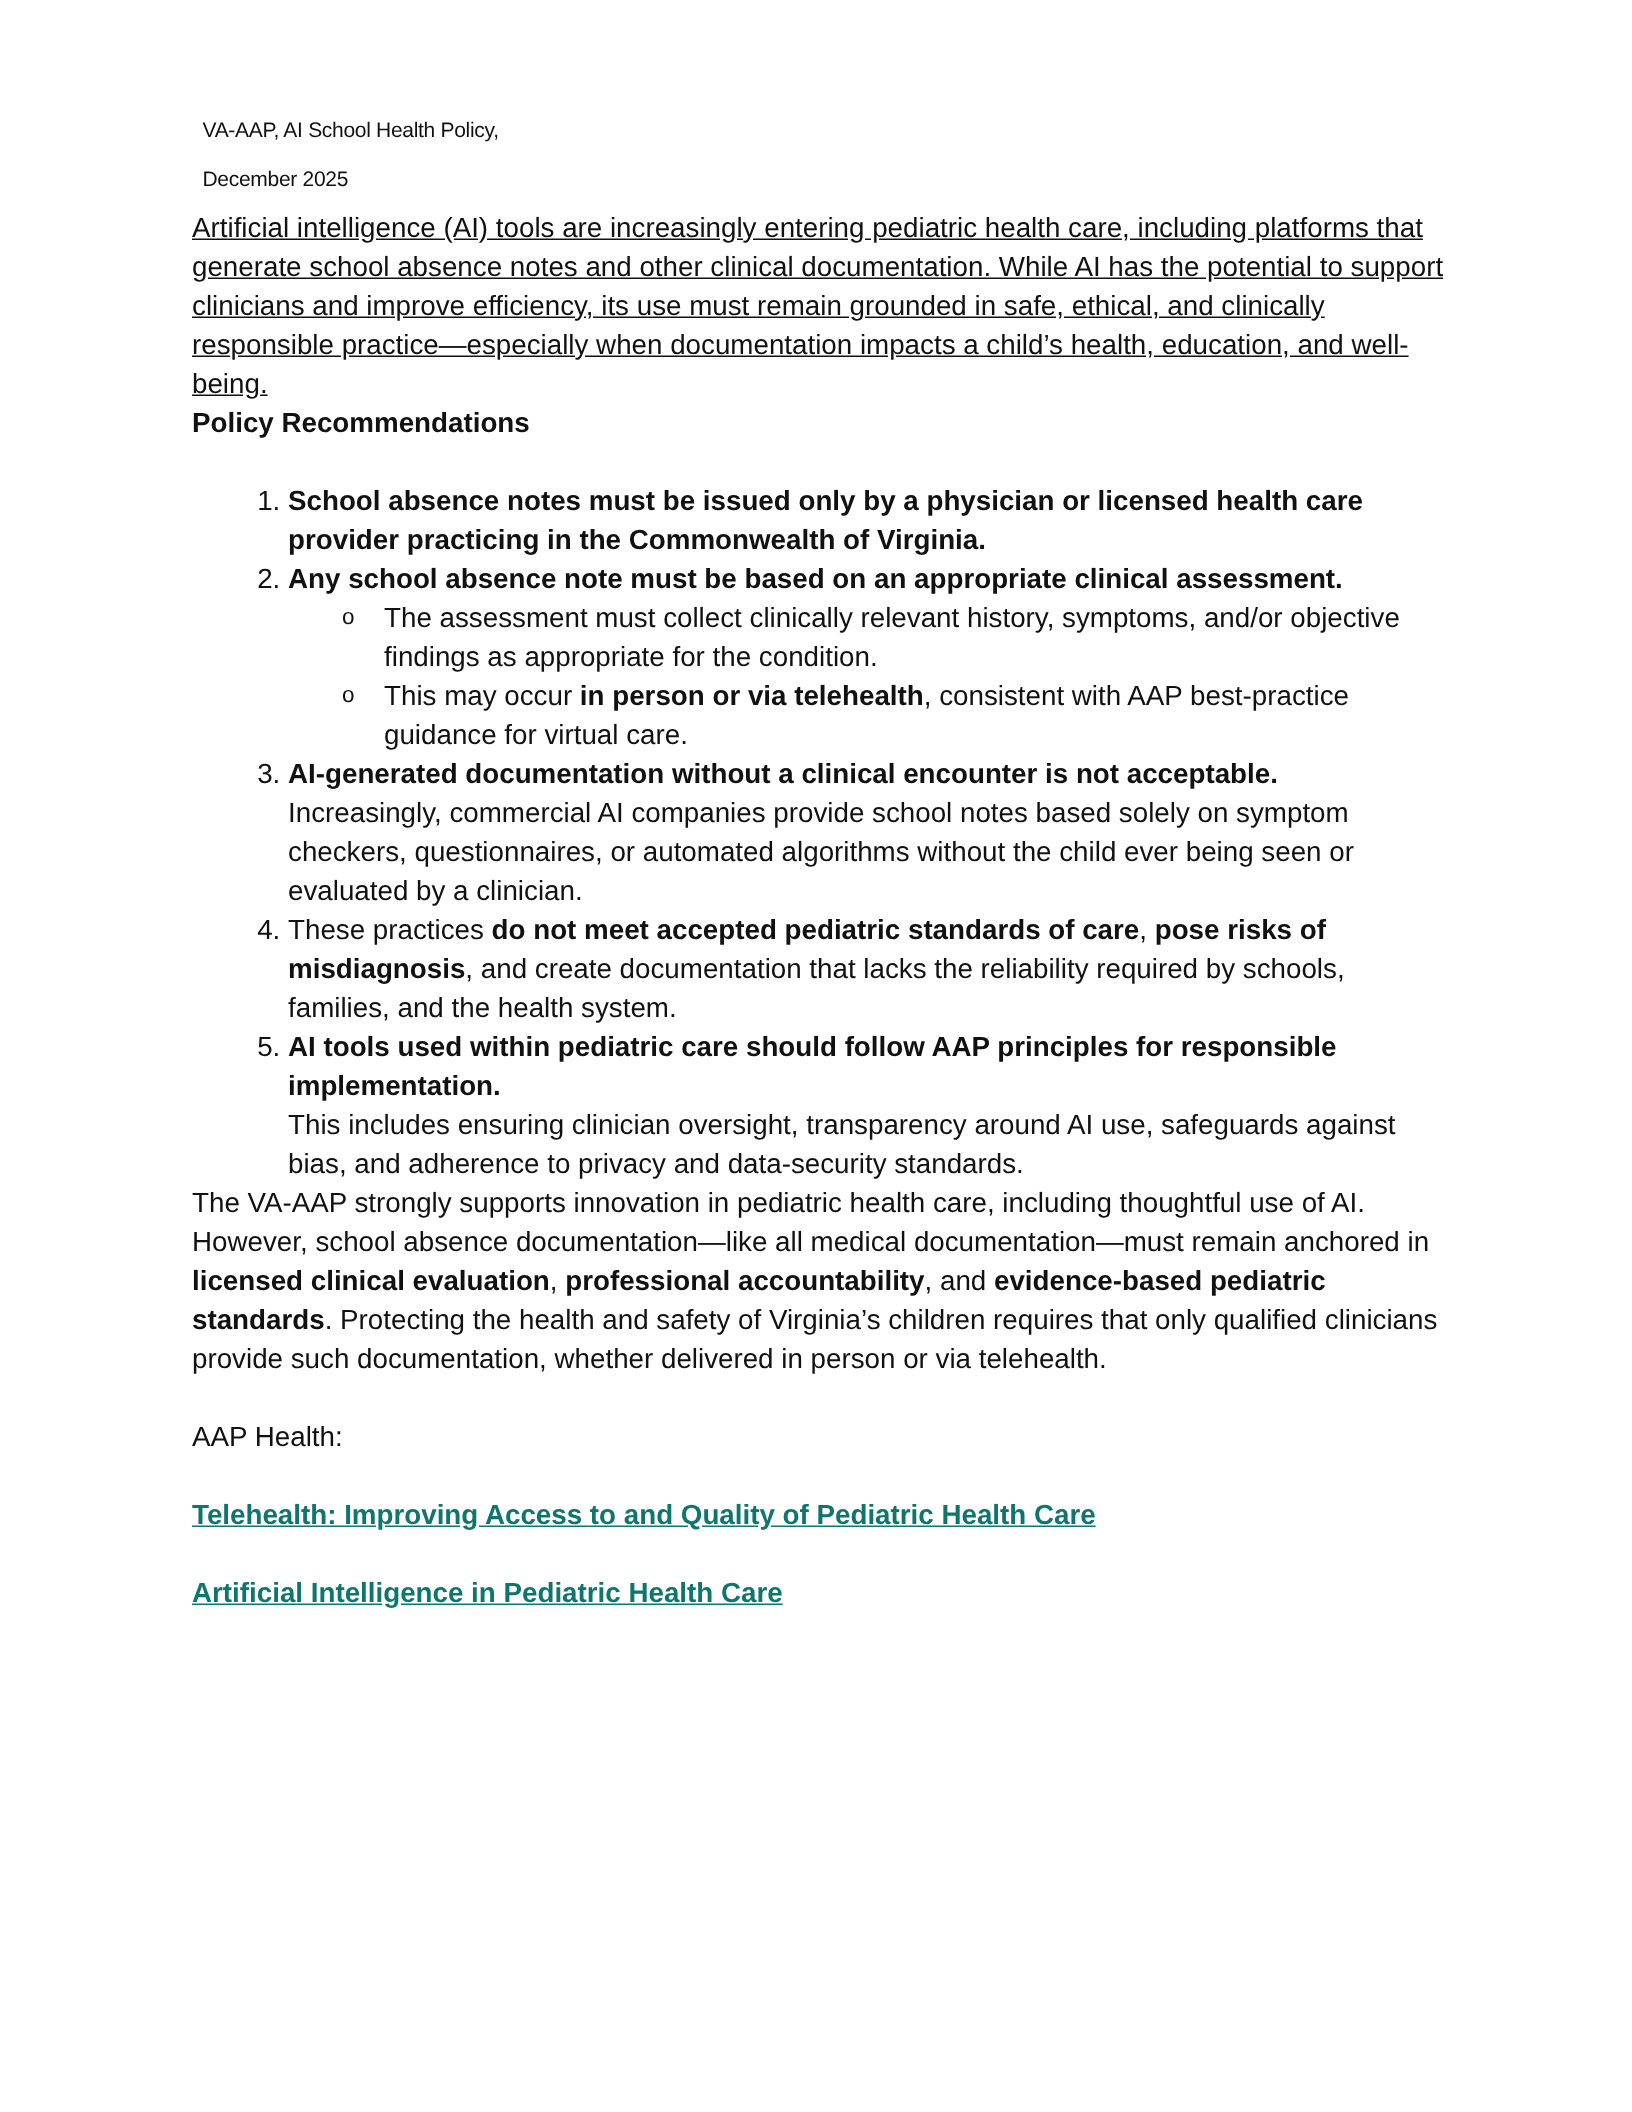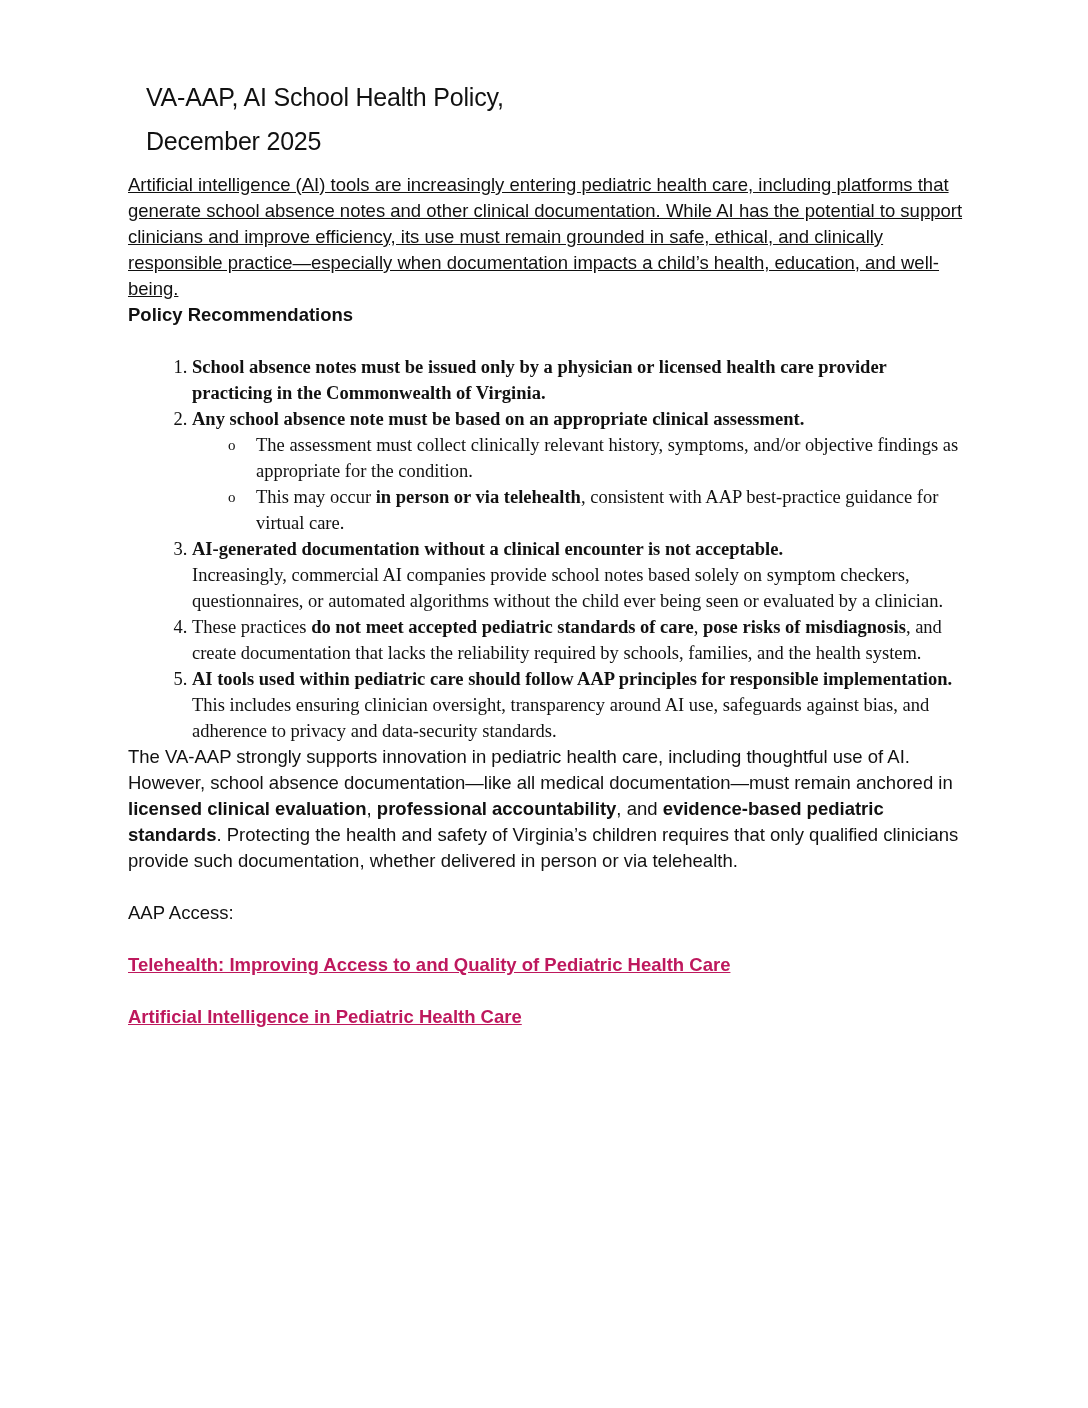--- a/index.html
+++ b/index.html
@@ -2,37 +2,37 @@
 <html><head>
 <meta charset="utf-8">
 <style>
   html, body { margin: 0; padding: 0; background: #ffffff; }
   body { width: 1088px; height: 1408px; position: relative; overflow: hidden; }
   .page {
     position: absolute; left: 128px; top: 66px; width: 840px;
     font-family: "Liberation Sans", "DejaVu Sans", sans-serif;
     color: #111111; font-size: 18.5px; line-height: 26px;
   }
-  .title { font-size: 25px; line-height: 26px; margin: 18px; letter-spacing: -0.2px; }
+  .title { font-size: 14px; line-height: 26px; margin: 7px; letter-spacing: -0.2px; }
   p { margin: 0; }
   .intro { margin-top: 4px; text-decoration: underline; }
   .heading { font-weight: bold; }
-  ol.recs { margin: 26px 0 0 0; padding-left: 64px; font-family: Liberation Serif, serif; }
+  ol.recs { margin: 26px 0 0 0; padding-left: 64px; }
   ol.recs > li { padding-left: 0; margin: 0; }
   ul.subs { list-style: none; margin: 0; padding-left: 36px; }
   ul.subs > li { position: relative; padding-left: 28px; }
   ul.subs > li::before {
     content: "o"; position: absolute; left: 0; top: 0; font-size: 15px;
   }
   b { font-weight: bold; }
   .conclusion-heading { font-weight: bold; margin-top: 26px; }
   .conclusion { }
   .links-label { margin-top: 26px; }
   a.doc-link {
-    display: inline-block; color: #be185d; font-weight: bold;
+    display: inline-block; color: #0f766e; font-weight: bold;
     text-decoration: underline; margin-top: 26px;
   }
 </style>
 </head>
 <body>
 
 <div class="page">
   <p class="title">VA-AAP, AI School Health Policy,</p>
   <p class="title">December 2025</p>
 
@@ -60,17 +60,17 @@
     </li>
     <li>
       <b>AI tools used within pediatric care should follow AAP principles for responsible implementation.</b><br>
       <span>This includes ensuring clinician oversight, transparency around AI use, safeguards against bias, and adherence to privacy and data-security standards.</span>
     </li>
   </ol>
 
 
   <p class="conclusion"><span>The VA-AAP strongly supports innovation in pediatric health care, including thoughtful use of AI. However, school absence documentation—like all medical documentation—must remain anchored in </span><b>licensed clinical evaluation</b><span>, </span><b>professional accountability</b><span>, and </span><b>evidence-based pediatric standards</b><span>. Protecting the health and safety of Virginia’s children requires that only qualified clinicians provide such documentation, whether delivered in person or via telehealth.</span></p>
 
-  <p class="links-label">AAP Access:</p>
+  <p class="links-label">AAP Health:</p>
 
   <div><a class="doc-link">Telehealth: Improving Access to and Quality of Pediatric Health Care</a></div>
   <div><a class="doc-link">Artificial Intelligence in Pediatric Health Care</a></div>
 </div>
 
 </body></html>

